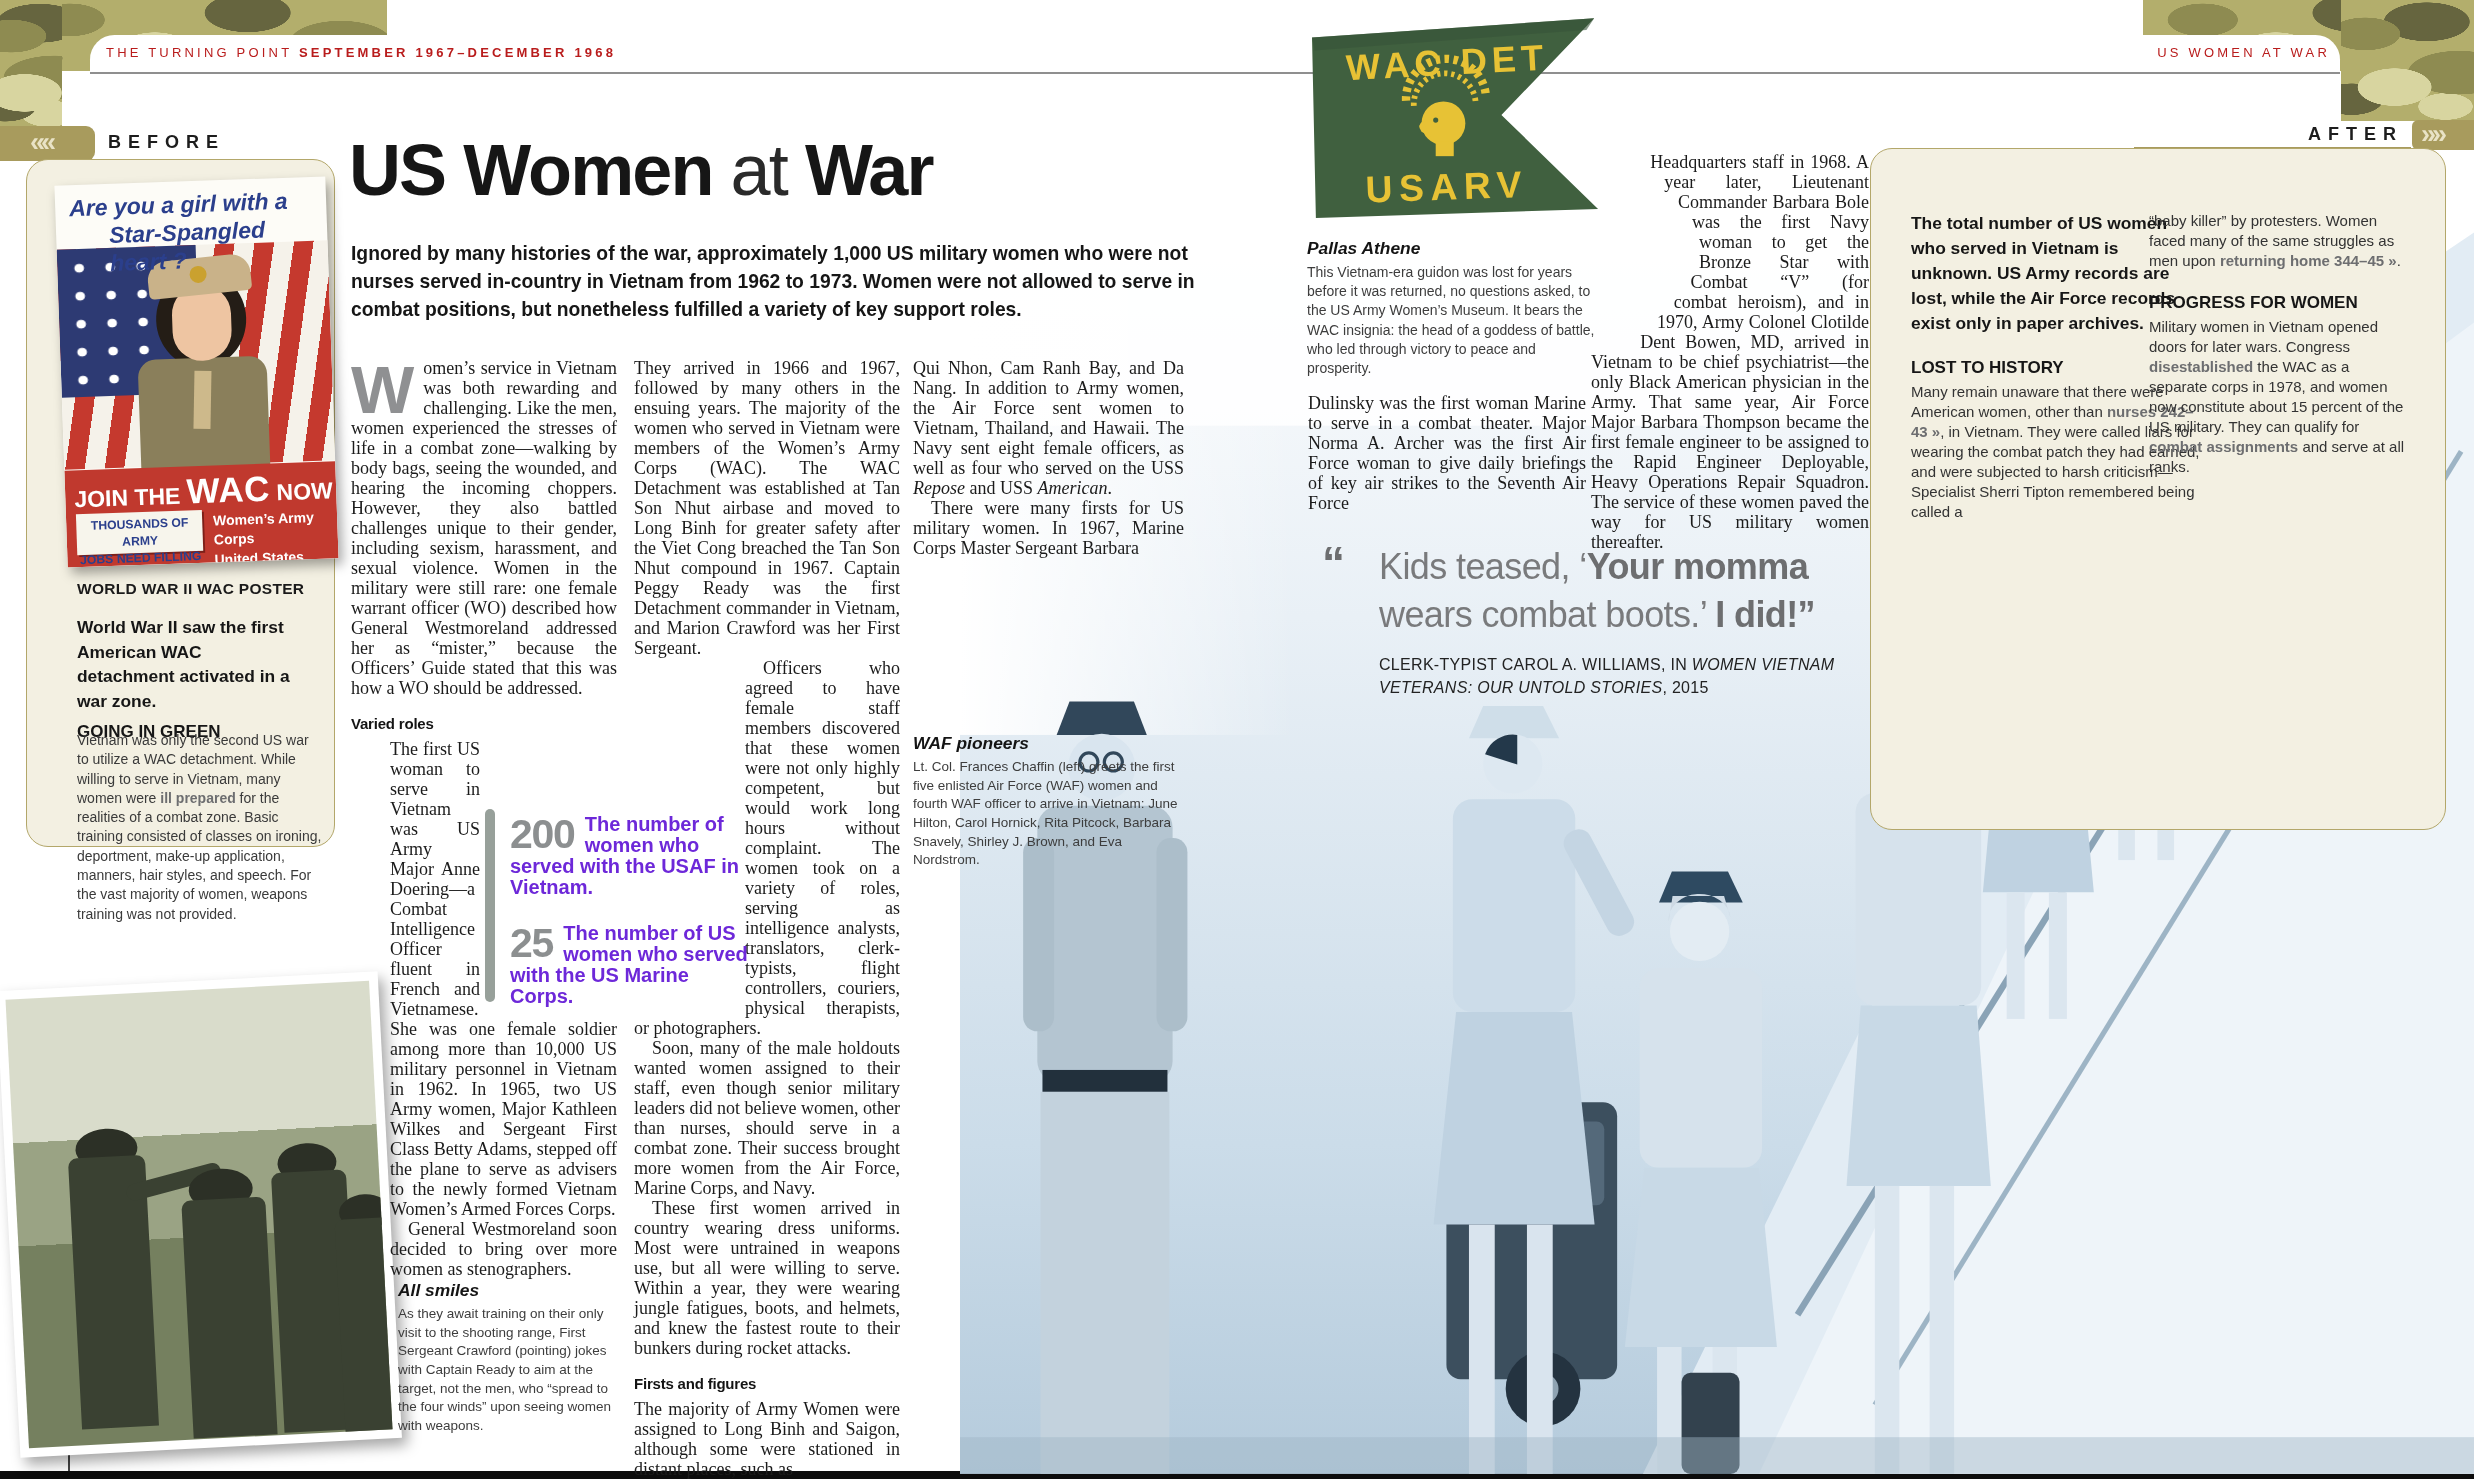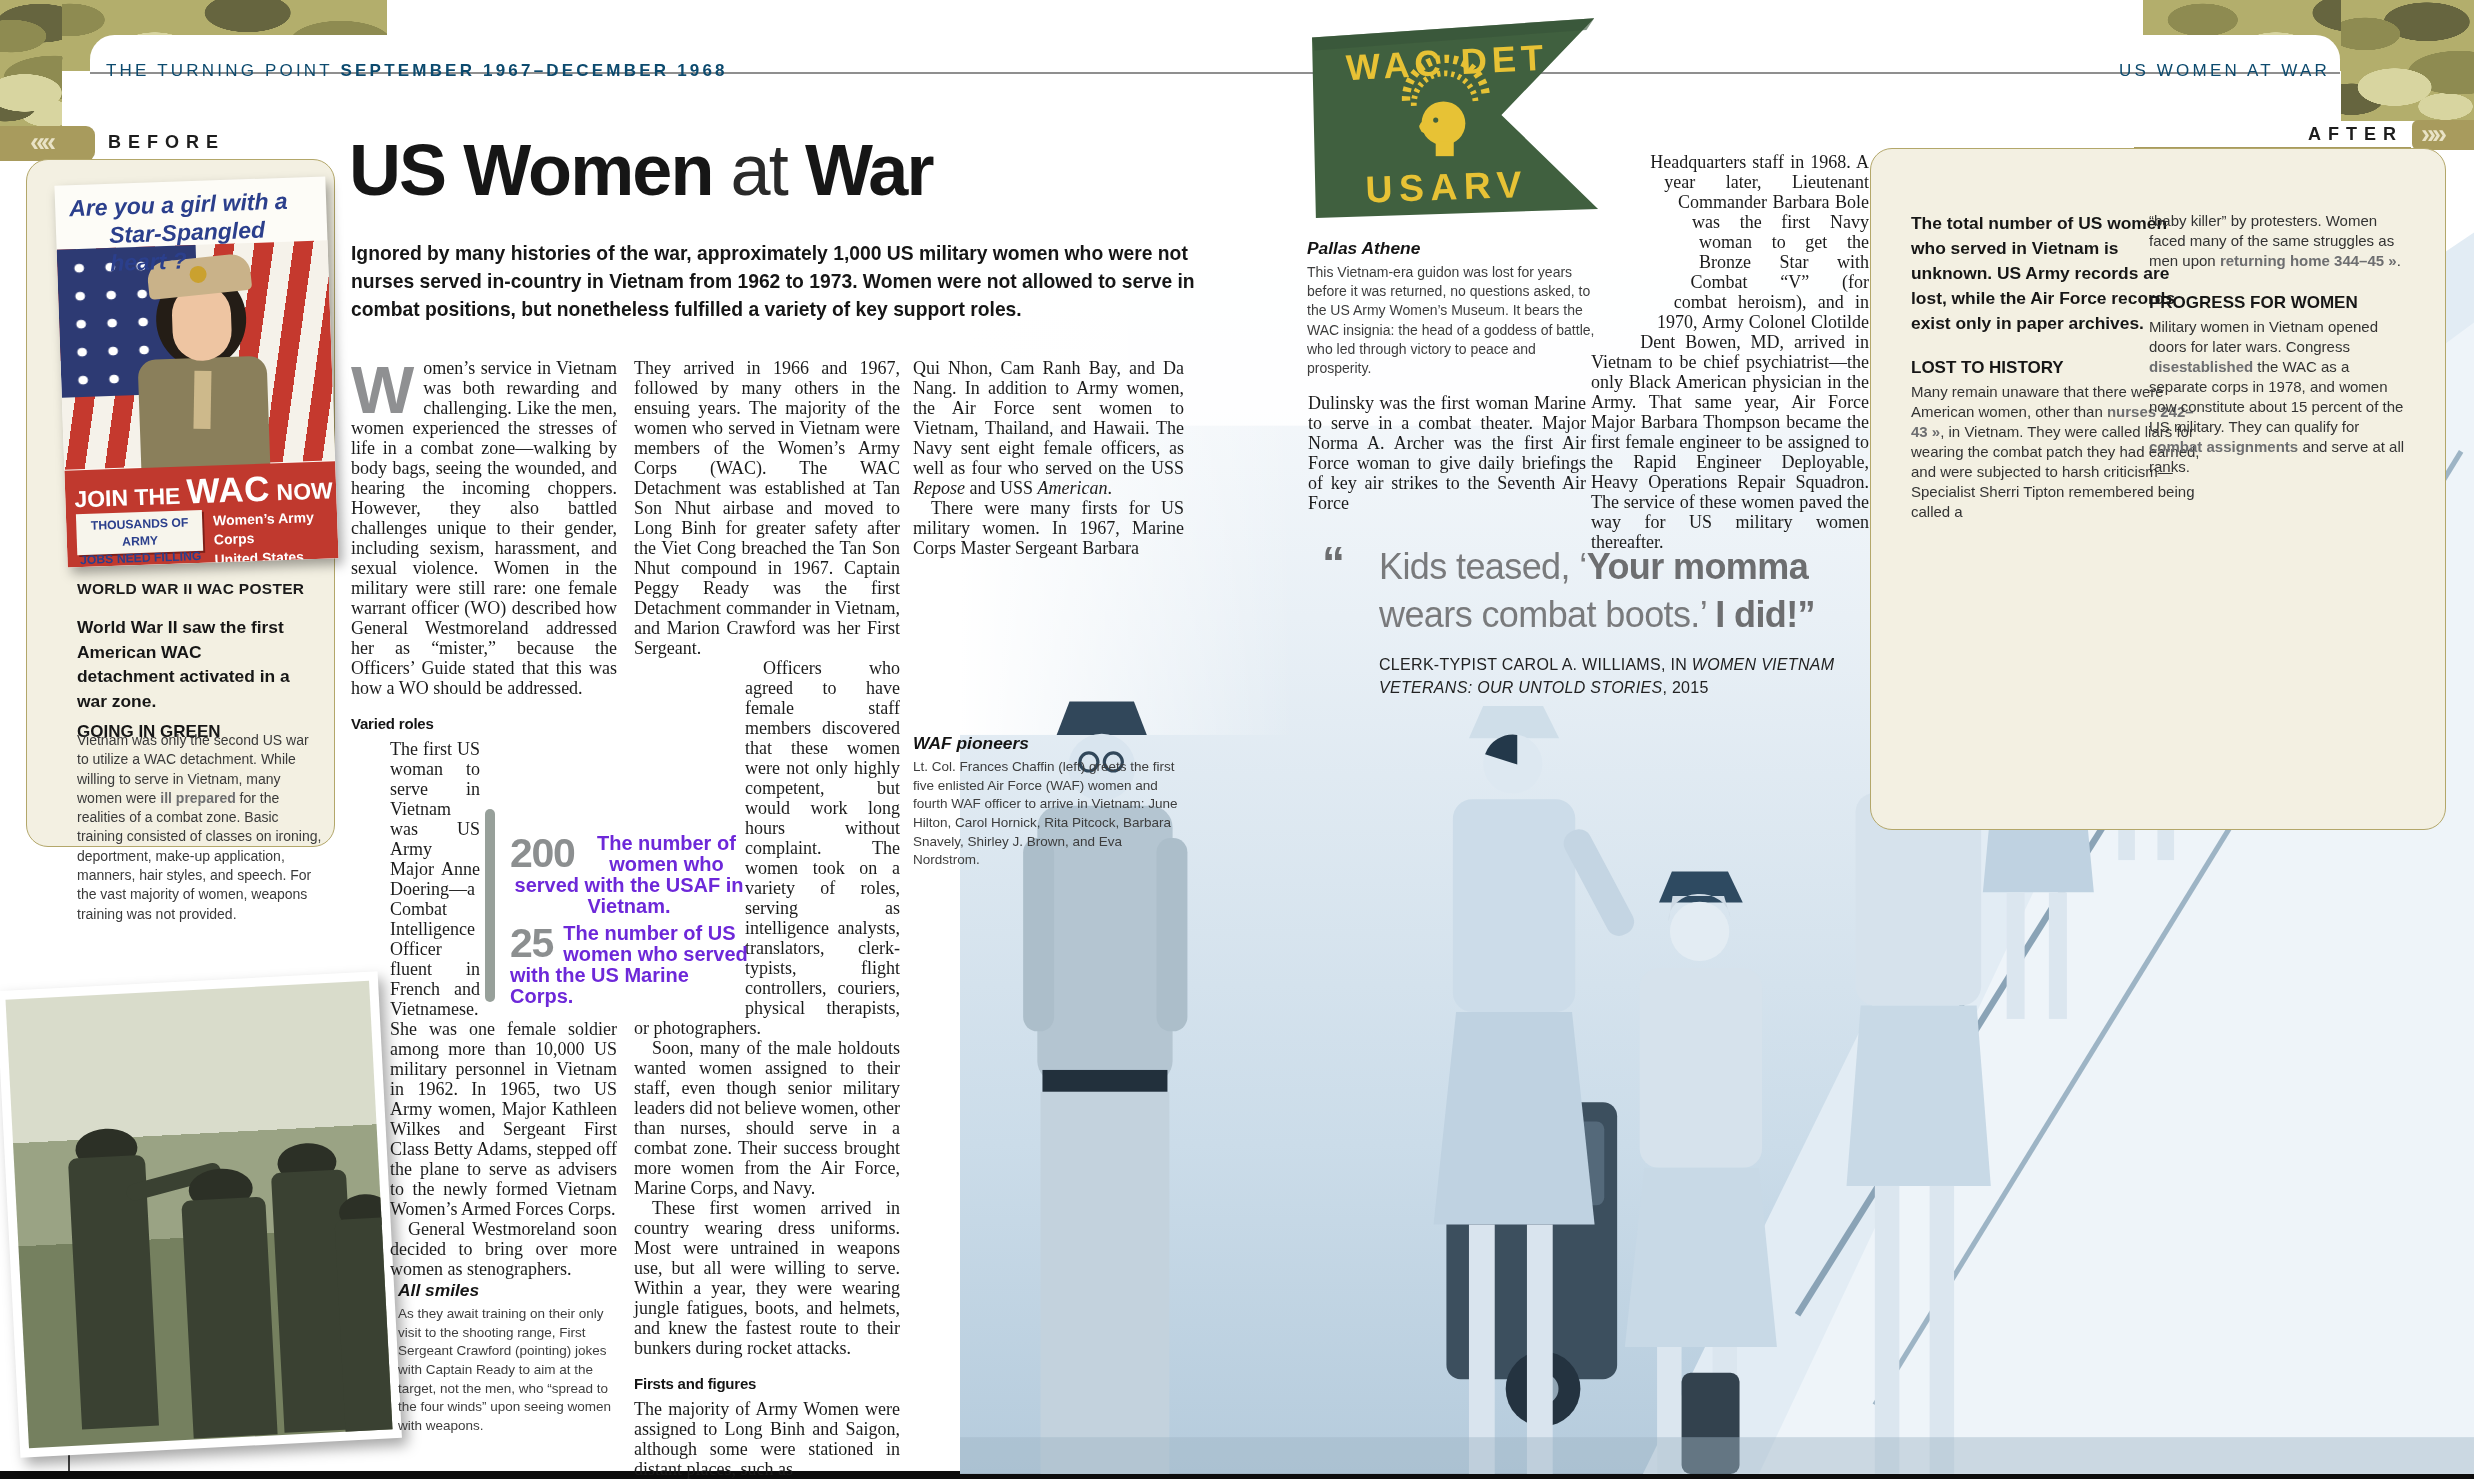--- a/index.html
+++ b/index.html
@@ -13,21 +13,21 @@
     radial-gradient(ellipse 71px 32px at 64% 18%,#66653f 0 60%,transparent 61%),
     radial-gradient(ellipse 61px 31px at 40% 72%,#d8d5a0 0 60%,transparent 61%),
     radial-gradient(ellipse 84px 36px at 88% 60%,#8e8b51 0 60%,transparent 61%),
     radial-gradient(ellipse 52px 26px at 8% 82%,#66653f 0 60%,transparent 61%),
     radial-gradient(ellipse 45px 22px at 78% 88%,#d8d5a0 0 60%,transparent 61%);}
 
   
   .hdr-band{left:90px;top:35px;width:2250px;height:36px;background:#fff;
             border-top-left-radius:24.5px;border-top-right-radius:24.5px;}
   .hdr-rule{left:90px;top:72px;width:2250px;height:1.9px;background:#8f8f8f;}
-  .hdr-text{top:61px;font-size:17px;letter-spacing:3.2px;color:#0c4a6e;white-space:nowrap;}
+  .hdr-text{top:45px;font-size:13px;letter-spacing:3.2px;color:#b91c1c;white-space:nowrap;}
   .hdr-text b{font-weight:700;}
   
   .tab{background:#a89b5d;}
   .tab-before{left:0;top:126px;width:95px;height:35px;border-radius:0 9px 9px 0;}
   .tab-after{left:2412px;top:120px;width:63px;height:30px;border-radius:6.4px 0 0 6.4px;}
   .chev{color:#e9e3c6;font-weight:700;font-size:27px;line-height:31px;letter-spacing:-3.9px;}
   .side-label{font-size:18px;font-weight:700;letter-spacing:7px;color:#1d1d1d;}
   .after-rule{left:2134px;top:147px;width:277px;height:2.6px;background:#a89b5d;}
 
   
@@ -343,21 +343,21 @@
 
   <div class="abs bodycol" style="left:1308px;top:393px;width:278px;z-index:3;">
     <p><span>Dulinsky was the first woman Marine to serve in a combat theater. Major Norma A. Archer was the first Air Force woman to give daily briefings of key air strikes to the Seventh Air Force</span></p>
   </div>
 
   <div class="abs bodycol" style="left:1591px;top:152px;width:278px;z-index:3;">
     <p><span class="sp sp-flag"></span><span>Headquarters staff in 1968. A year later, Lieutenant Commander Barbara Bole was the first Navy woman to get the Bronze Star with Combat “V” (for combat heroism), and in 1970, Army Colonel Clotilde Dent Bowen, MD, arrived in Vietnam to be chief psychiatrist—the only Black American physician in the Army. That same year, Air Force Major Barbara Thompson became the first female engineer to be assigned to the Rapid Engineer Deployable, Heavy Operations Repair Squadron. The service of these women paved the way for US military women thereafter.</span></p>
   </div>
 
   <div class="abs stat-bar" style="z-index:4;"></div>
-  <div class="abs stat" style="top:833px;z-index:4;text-align:center;">
+  <div class="abs stat" style="top:814px;z-index:4;">
     <span class="stat-num">200</span>
     <span class="stat-label">The number of women who served with the USAF in Vietnam.</span>
   </div>
   <div class="abs stat" style="top:923px;z-index:4;">
     <span class="stat-num">25</span>
     <span class="stat-label">The number of US women who served with the US Marine Corps.</span>
   </div>
 
   <div class="abs" style="left:398px;top:1280px;width:222px;z-index:3;">
     <div class="cap-title">All smiles</div>

